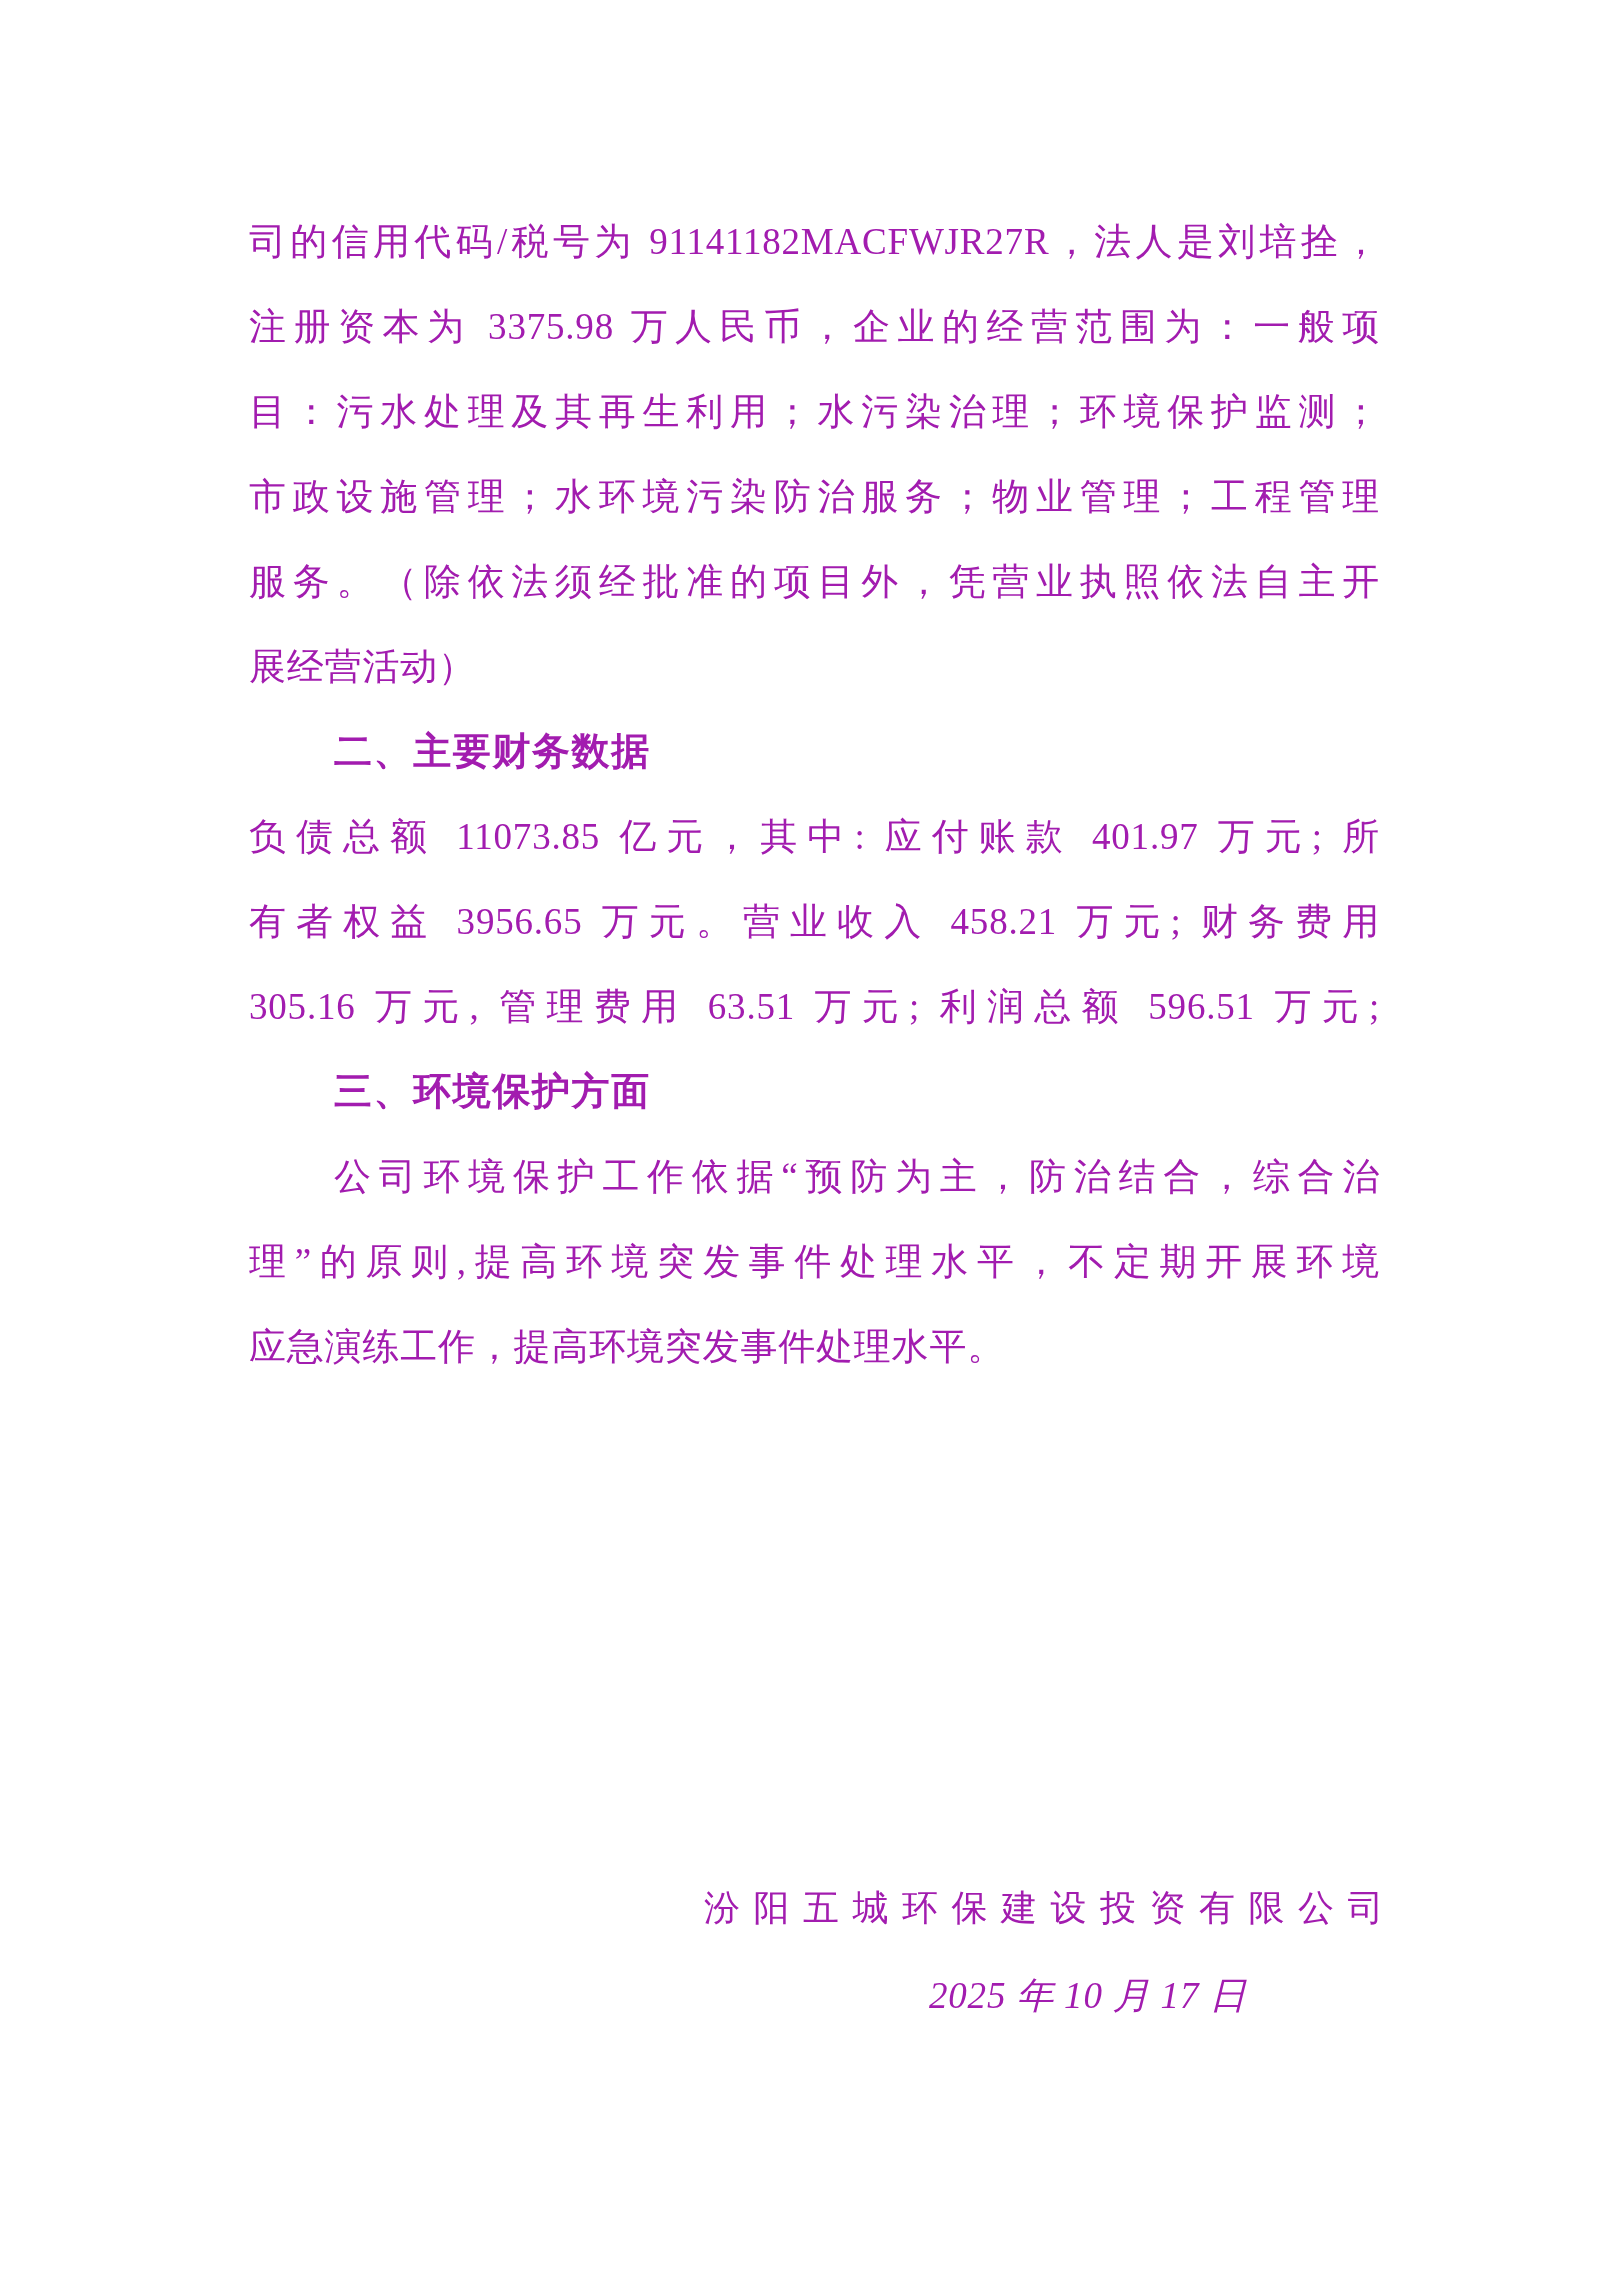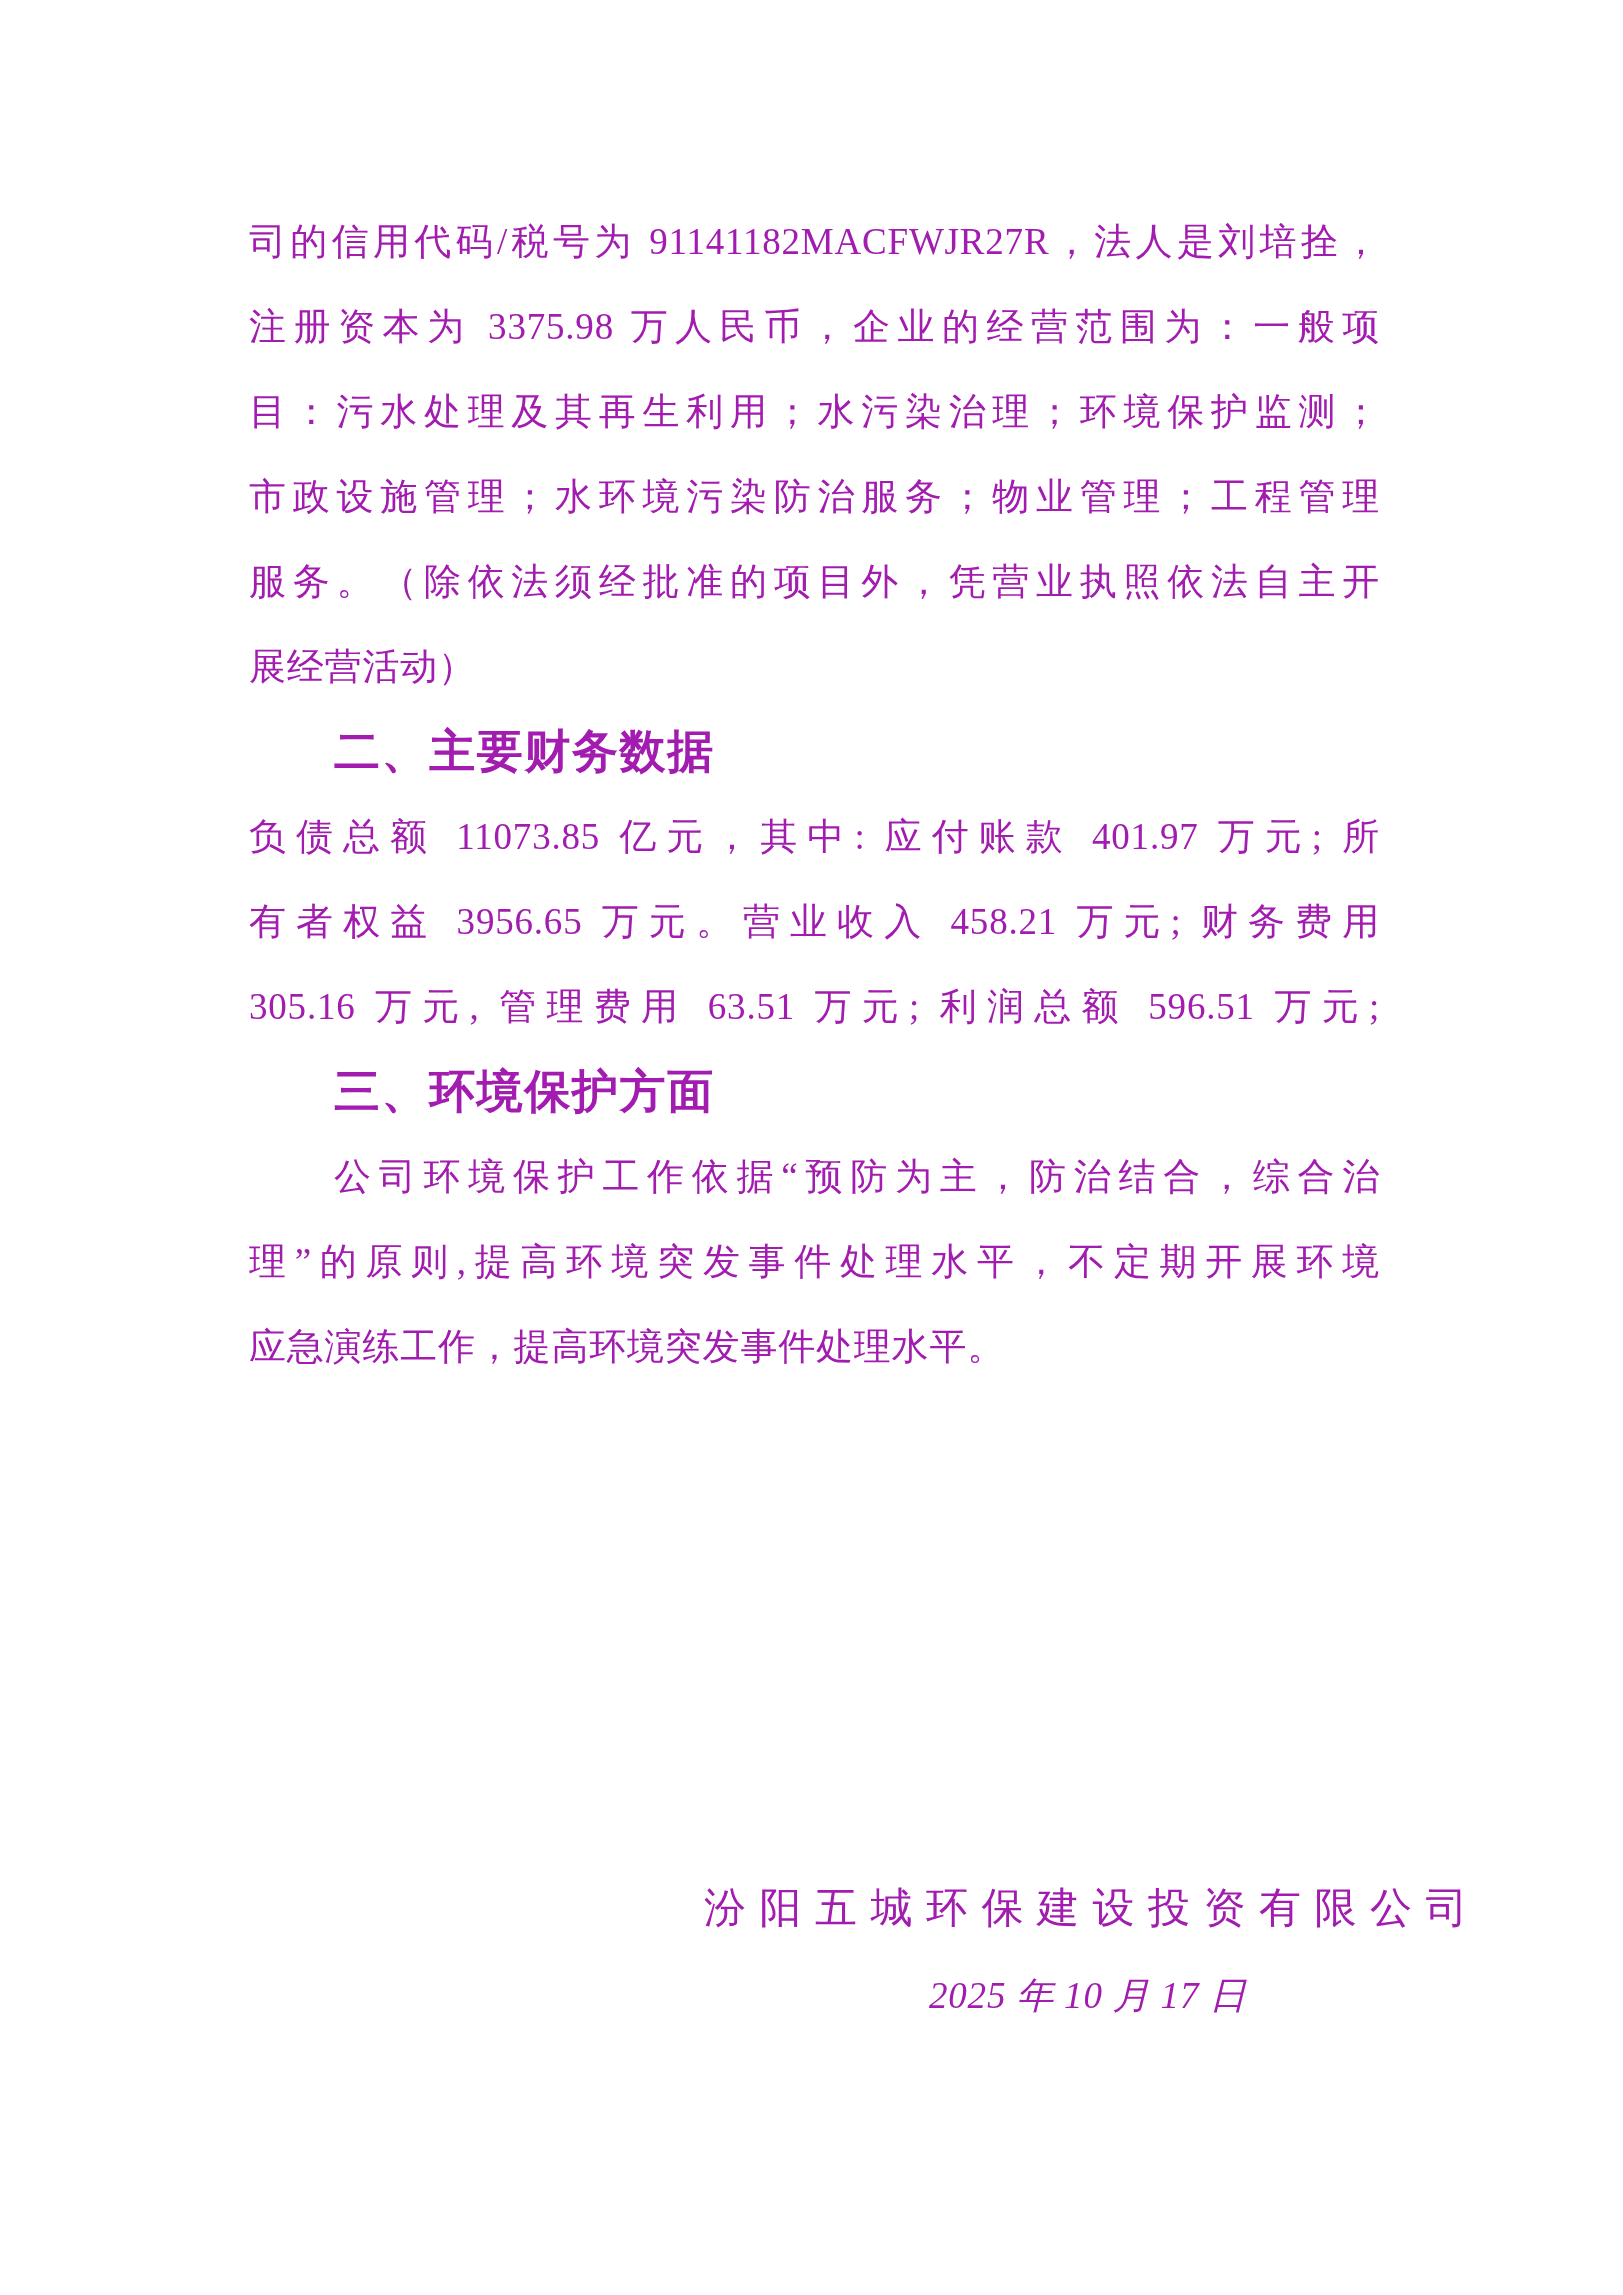--- a/index.html
+++ b/index.html
@@ -32,32 +32,32 @@
   .fill {
     text-align: justify;
     text-align-last: justify;
   }
   .indent {
     padding-left: 85px;
   }
   .heading {
     font-family: "Liberation Sans", "DejaVu Sans", sans-serif;
     font-weight: 700;
-    font-size: 46px;
+    font-size: 38px;
     letter-spacing: 1.6px;
     text-align: left;
     text-align-last: left;
   }
   .sig-company {
     position: absolute;
     left: 704px;
     top: 1880px;
     height: 57px;
     line-height: 57px;
-    font-size: 42px;
+    font-size: 36px;
     letter-spacing: 13.5px;
     white-space: nowrap;
   }
   .sig-date {
     position: absolute;
     left: 929px;
     top: 1967px;
     height: 57px;
     line-height: 57px;
     font-size: 37px;

